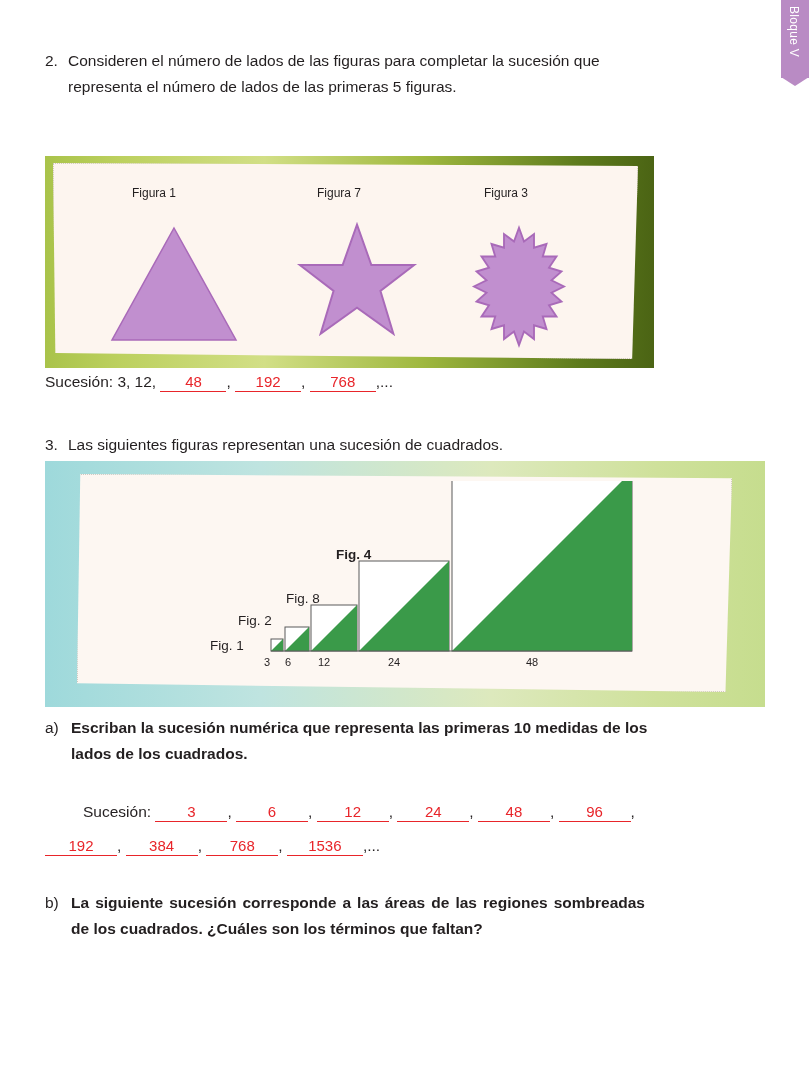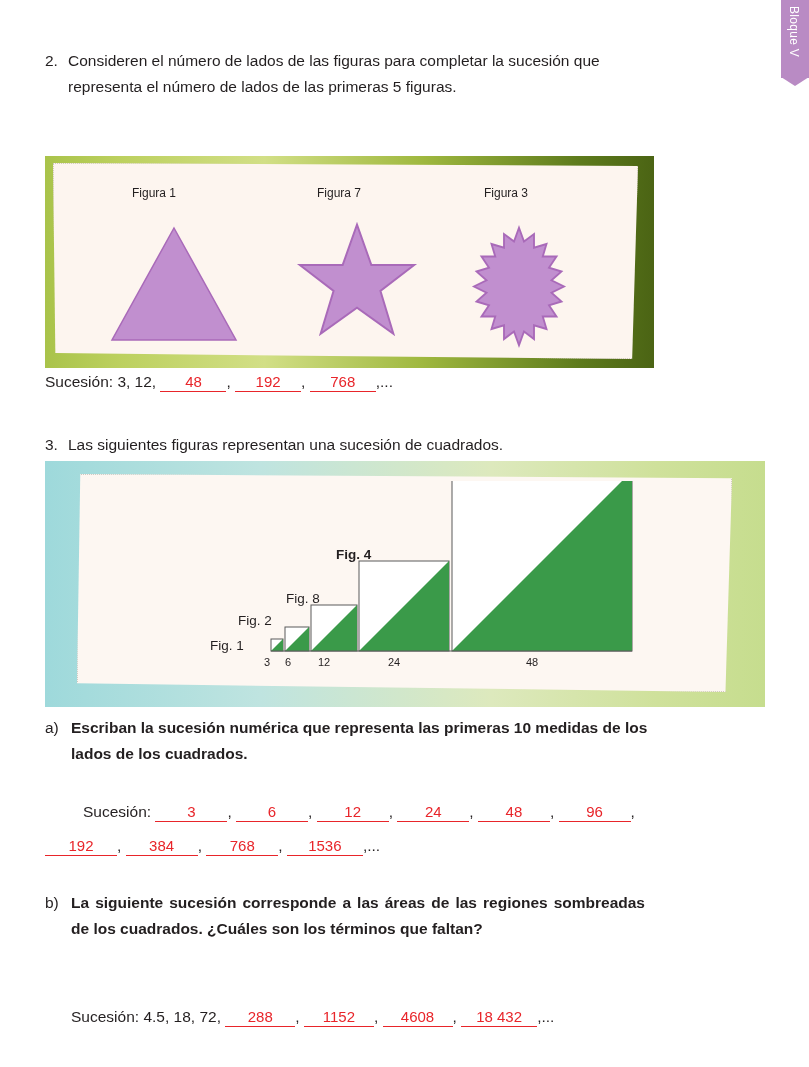--- a/index.html
+++ b/index.html
@@ -240,21 +240,14 @@
     <span class="blank" style="width:72px;">384</span><span>,</span>
     <span class="blank" style="width:72px;">768</span><span>,</span>
     <span class="blank" style="width:76px;">1536</span><span>,...</span>
   </div>
 
   <div class="sub justify" style="left:45px; top:890px; width:600px;">
     <span class="marker">b)</span>
     <span class="stext justify">La siguiente sucesión corresponde a las áreas de las regiones sombreadas de los cuadrados. ¿Cuáles son los términos que faltan?</span>
   </div>
 
-  <div class="suc-row" style="left:71px; top:1008px;">
-    <span>Sucesión: 4.5, 18, 72,</span>
-    <span class="blank" style="width:70px;">288</span><span>,</span>
-    <span class="blank" style="width:70px;">1152</span><span>,</span>
-    <span class="blank" style="width:70px;">4608</span><span>,</span>
-    <span class="blank" style="width:76px;">18 432</span><span>,...</span>
-  </div>
 
 </div>
 
 </body></html>

